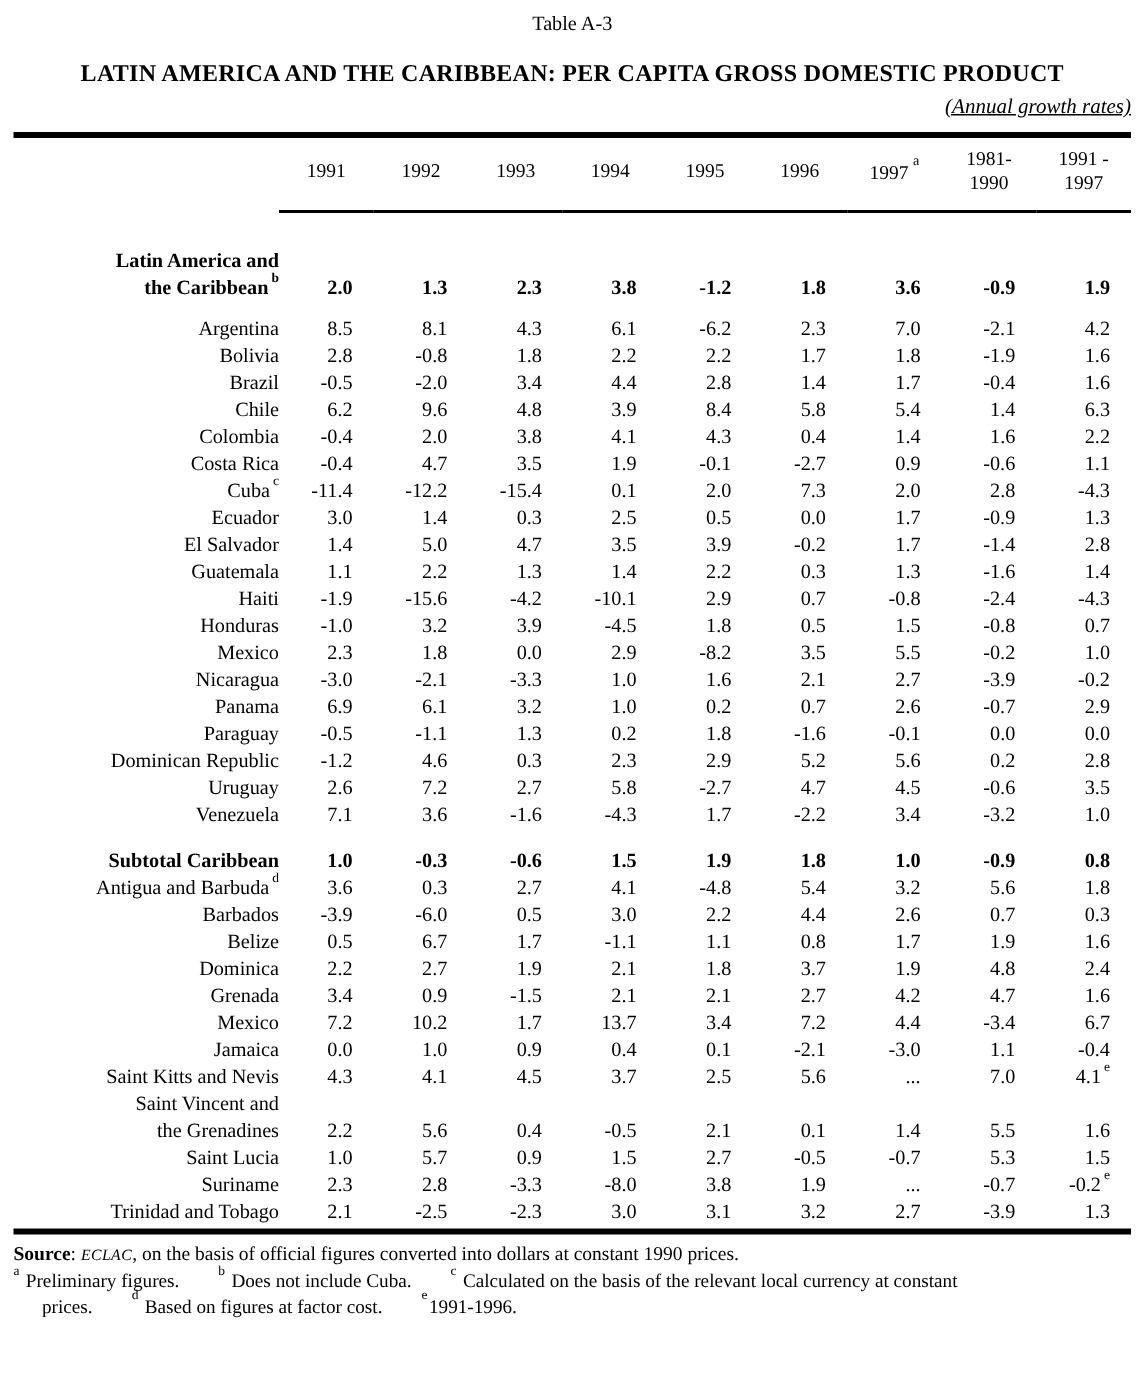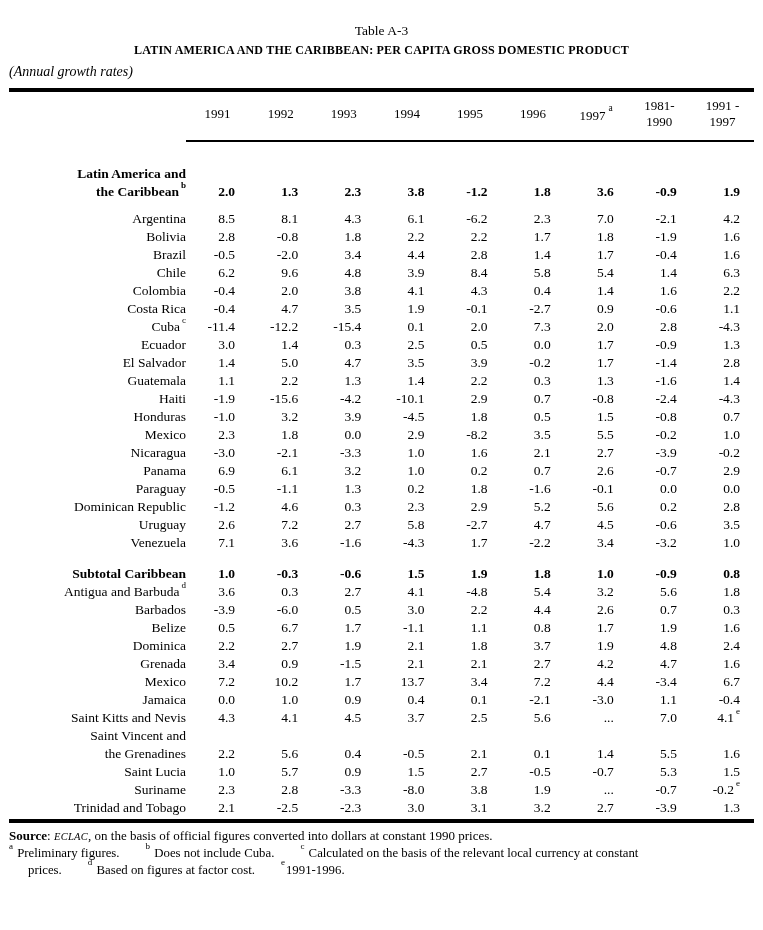--- a/index.html
+++ b/index.html
@@ -3,26 +3,26 @@
 <meta charset="utf-8">
 <style>
   * { margin: 0; padding: 0; box-sizing: border-box; }
   html, body { background: #ffffff; }
   body {
     width: 763px; height: 930px;
     font-family: "Liberation Serif", "DejaVu Serif", serif;
     color: #000000;
     overflow: hidden;
   }
-  .page { width: 763px; height: 930px; padding: 22px 9px 0 9px; background: #ffffff; }
+  .page { width: 763px; height: 930px; padding: 7px 9px 0 9px; background: #ffffff; }
 
   
   .table-label { text-align: center; font-size: 13.5px; line-height: 17px; }
-  .main-title  { text-align: center; font-size: 12px; font-weight: bold; line-height: 20px; margin-top: 1px; letter-spacing: 0.2px; }
-  .subtitle    { text-align: left; font-size: 14px; font-style: italic; line-height: 18px; margin-top: 3px; }
+  .main-title  { text-align: center; font-size: 16px; font-weight: bold; line-height: 20px; margin-top: 16px; letter-spacing: 0.2px; }
+  .subtitle    { text-align: right; font-size: 14px; font-style: italic; line-height: 18px; margin-top: 3px; text-decoration: underline; }
 
   .rule-thick { height: 4px; background: #000; }
   .rule-top { margin-top: 7px; }
   .rule-bottom { margin-top: 2px; }
 
   
   table { width: 100%; border-collapse: collapse; table-layout: fixed; }
   col.label-col { width: 177px; }
   thead th {
     font-weight: normal; font-size: 13px; text-align: center;

